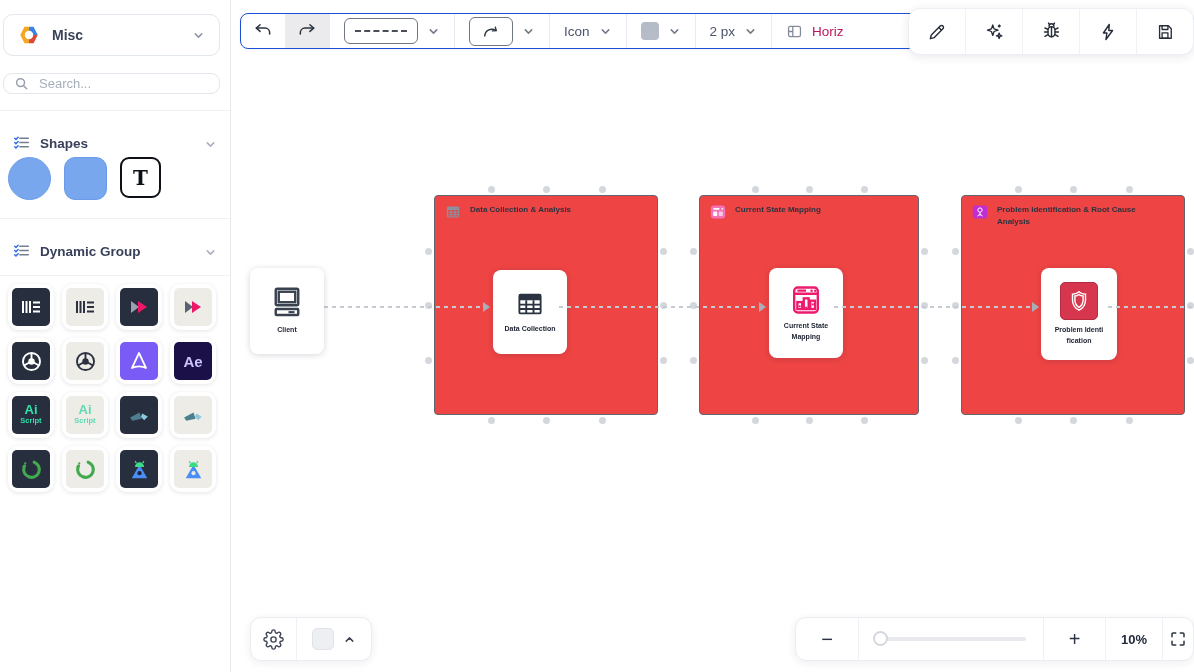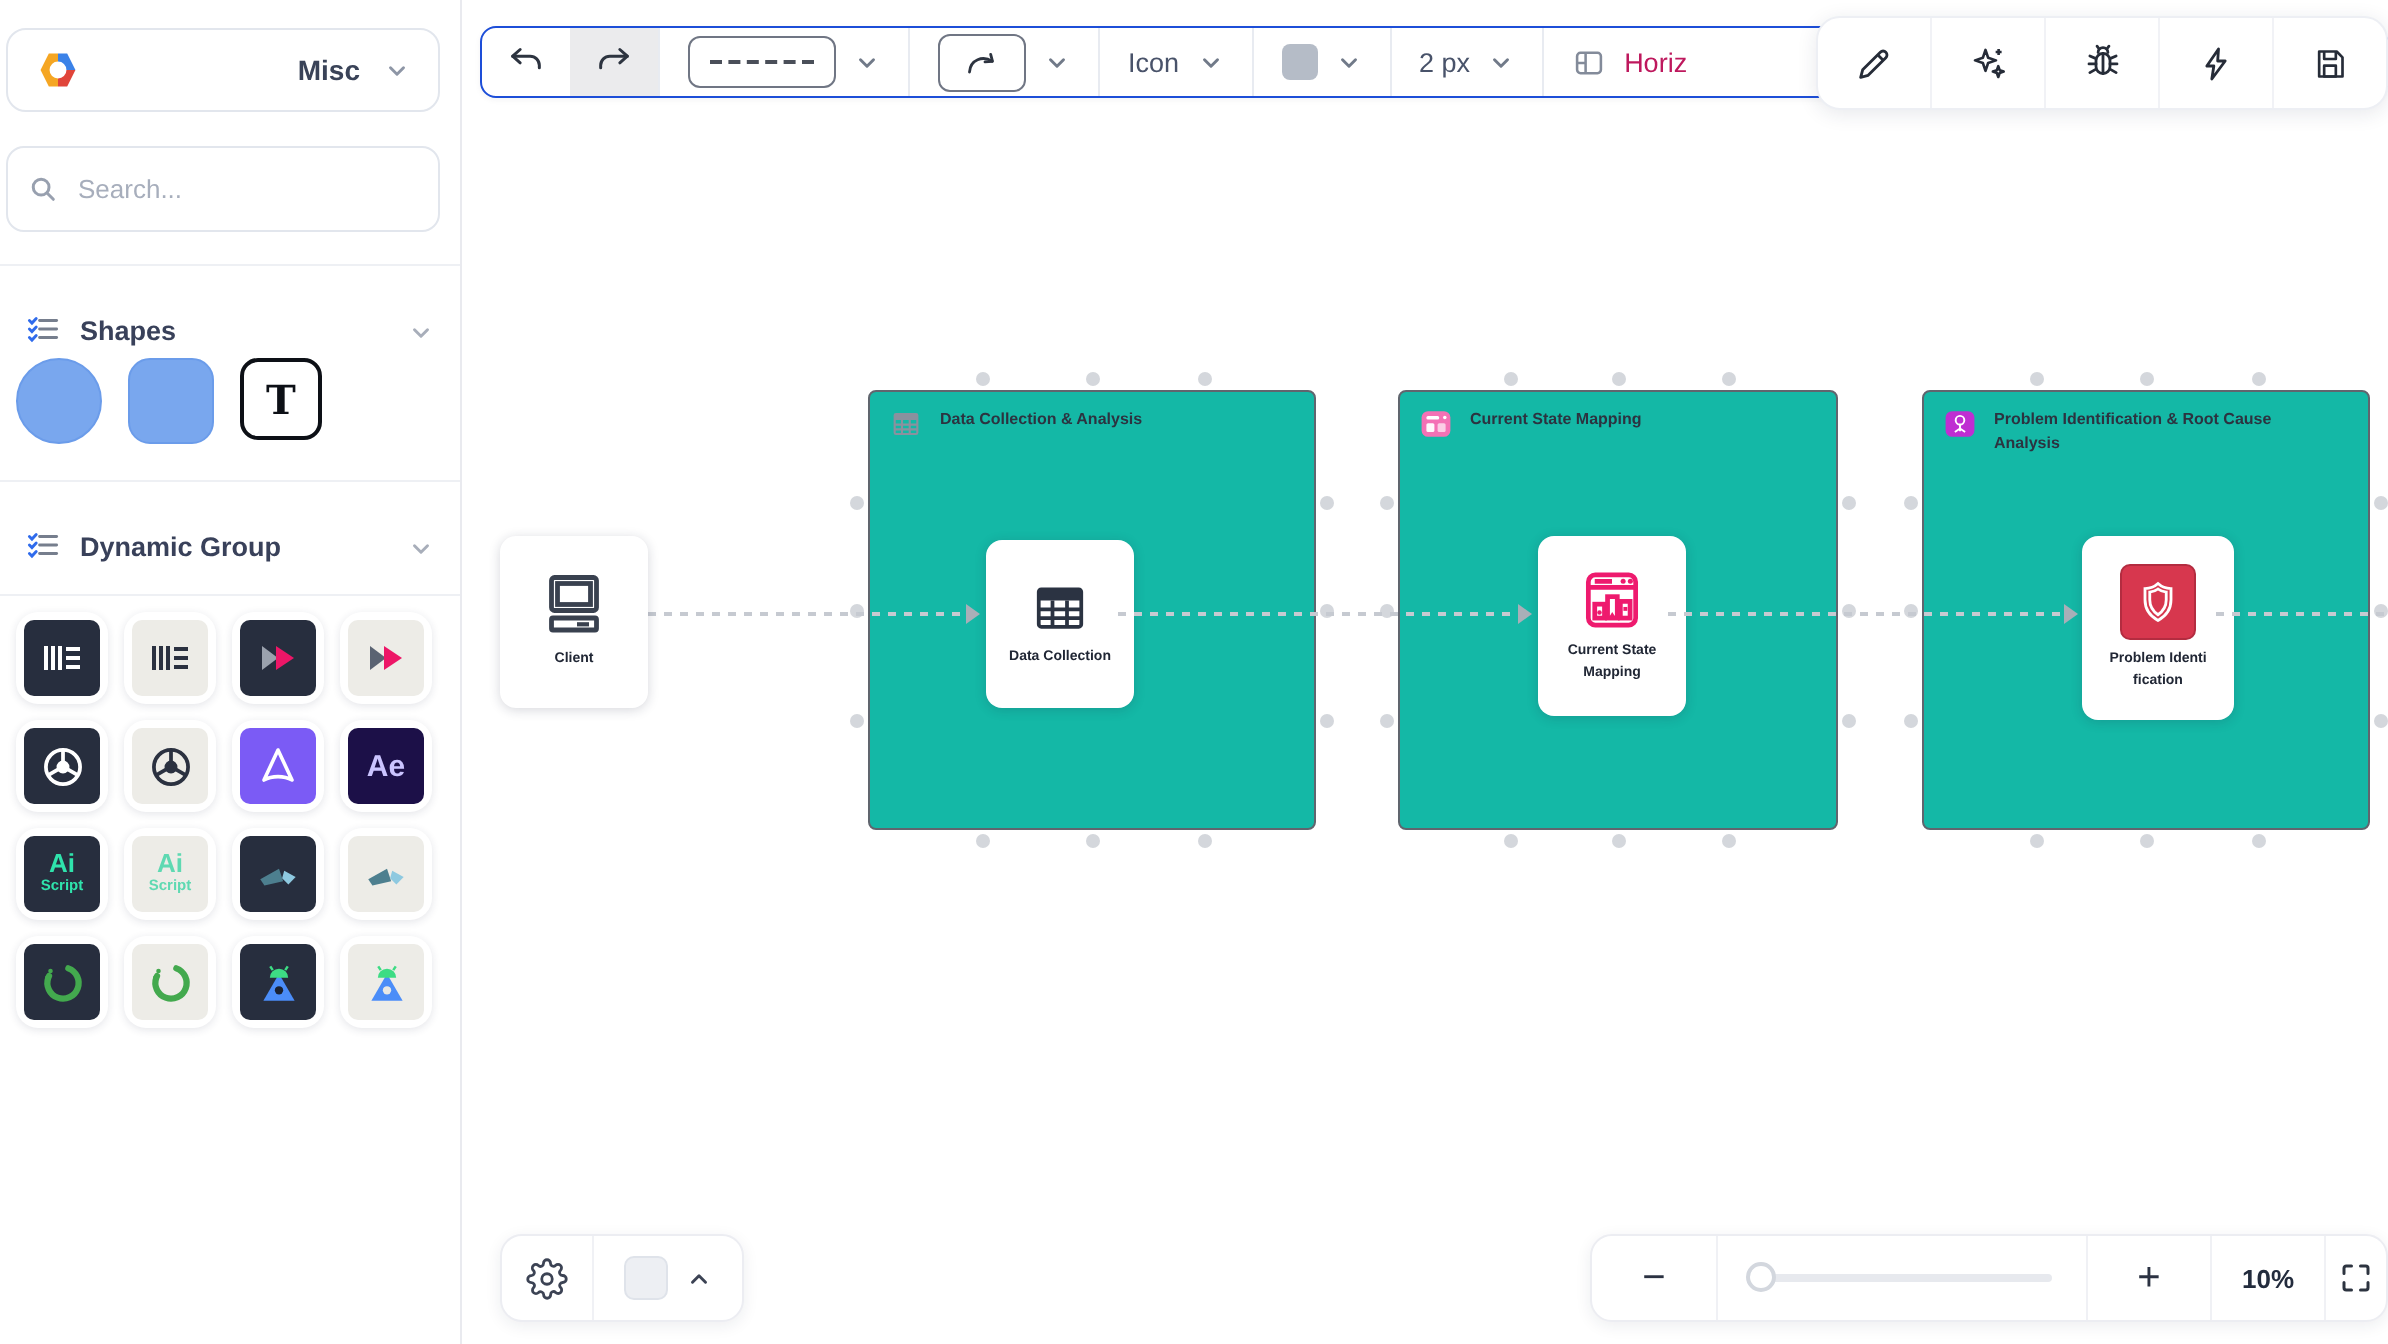--- a/index.html
+++ b/index.html
@@ -9,21 +9,21 @@
   svg{display:block}
 
   
   #canvas{position:absolute;left:230px;top:0;right:0;bottom:0;background:#fff}
 
   .conn{position:absolute;height:2px;z-index:3;
         background:repeating-linear-gradient(90deg,#c6cad1 0 4px,transparent 4px 8px)}
   .conn .ah{position:absolute;right:-6px;top:-4px;width:0;height:0;
             border-left:7px solid #a9afb8;border-top:5px solid transparent;border-bottom:5px solid transparent}
 
-  .group{position:absolute;background:#14b8a6;border:1.5px solid #60656e;border-radius:4px;z-index:2}
+  .group{position:absolute;background:#ef4444;border:1.5px solid #60656e;border-radius:4px;z-index:2}
   .ghead{display:flex;align-items:flex-start;gap:9px;padding:8px 10px 0 10px}
   .gtitle{font-size:8px;font-weight:600;color:#2c3340;line-height:1.45;text-align:left}
 
   .node{position:absolute;background:#fff;border-radius:8px;box-shadow:0 1px 6px rgba(25,32,60,.18);
         display:flex;flex-direction:column;align-items:center;justify-content:center;
         padding:4px;z-index:4;text-align:center}
   .nlbl{font-size:7px;font-weight:700;color:#212735;margin-top:5px;line-height:1.55}
   .break{word-break:break-all;width:50px}
 
   .dot{position:absolute;width:7px;height:7px;border-radius:50%;background:#d4d7dc;z-index:1}
@@ -33,22 +33,22 @@
   .drA{right:-10px;top:calc(25% - 3px)}.drB{right:-10px;top:calc(50% - 3px)}.drC{right:-10px;top:calc(75% - 3px)}
 
   .shieldbg{width:36px;height:36px;background:#d7374e;border-radius:5px;border:1px solid #b32c40;
             display:flex;align-items:center;justify-content:center}
 
   
   #sidebar{position:absolute;left:0;top:0;width:230px;height:672px;background:#fff;
            border-right:1px solid #e9eaef;z-index:9}
   .libsel{margin:14px 10px 0 3px;height:42px;border:1px solid #e2e6ed;border-radius:10px;
           display:flex;align-items:center;gap:12px;padding:0 14px;box-sizing:border-box}
-  .liblabel{font-size:14px;font-weight:600;color:#3a4358;flex:1;text-align:right}
-  .searchbox{margin:17px 10px 13px 3px;height:43px;border:1px solid #e2e6ed;border-radius:9px;
+  .liblabel{font-size:14px;font-weight:600;color:#3a4358;flex:1;text-align:left}
+  .searchbox{margin:17px 10px 13px 3px;height:21px;border:1px solid #e2e6ed;border-radius:9px;
              display:flex;align-items:center;gap:8px;padding:0 10px;box-sizing:border-box}
   .searchbox input{border:none;outline:none;flex:1;font-size:13px;color:#3a4358;font-family:inherit;min-width:0}
   .searchbox input::placeholder{color:#a7aebc}
   .sbdiv{border-top:1px solid #eef0f4;margin-top:16px}
   .sechead{display:flex;align-items:flex-end;gap:10px;height:30px;margin-top:10px;padding:0 13px}
   .seclabel{font-size:13.5px;font-weight:600;color:#39415a;flex:1;text-align:left}
   .shaperow{display:flex;gap:13px;padding:6px 0 14px 8px}
   .blucircle{width:41px;height:41px;border-radius:50%;background:#79a7ee;border:1px solid #6b9cea}
   .blusquare{width:41px;height:41px;border-radius:11px;background:#79a7ee;border:1px solid #6b9cea}
   .ttile{width:41px;height:41px;border-radius:9px;background:#fff;border:2.5px solid #0d1016;

